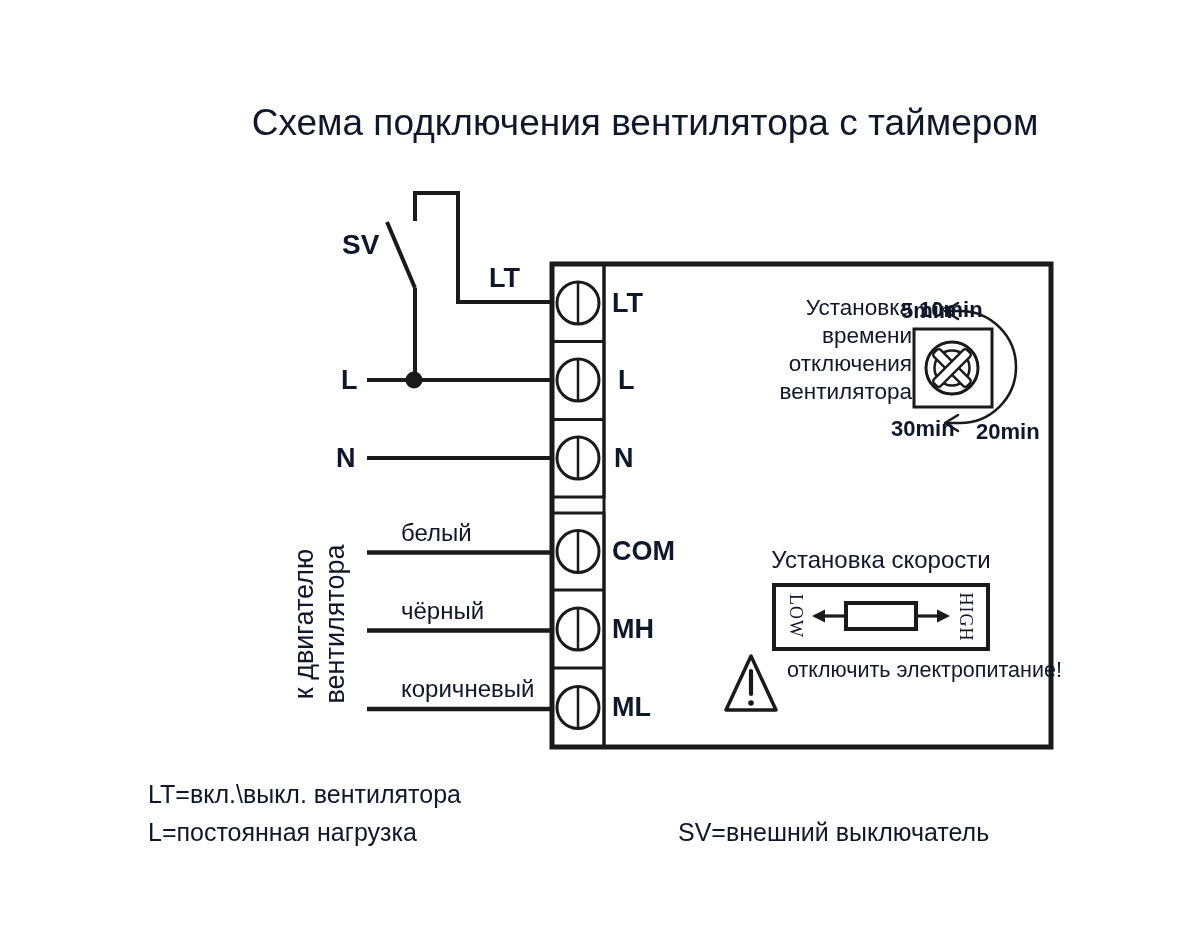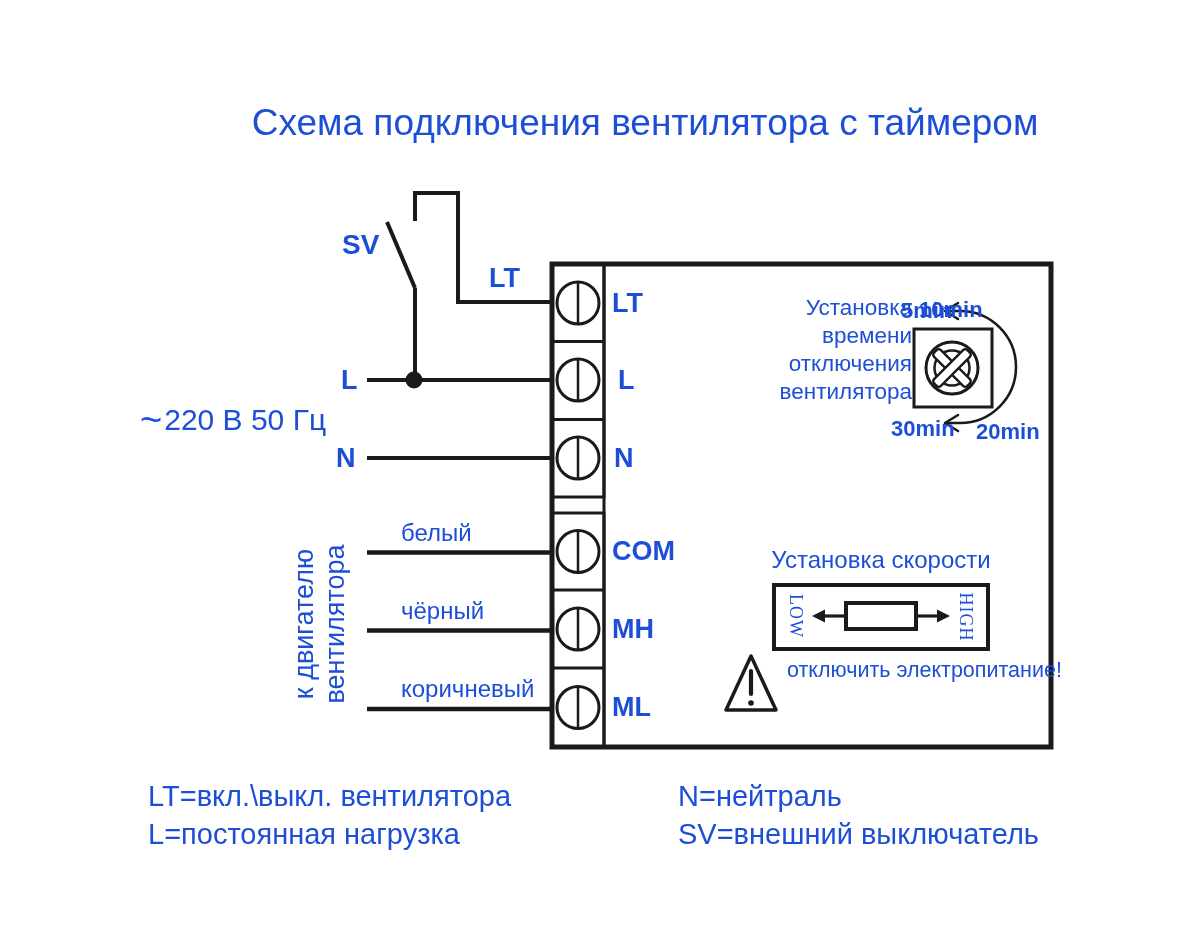--- a/index.html
+++ b/index.html
@@ -1,32 +1,32 @@
 <!DOCTYPE html>
 <html><head>
 <meta charset="utf-8">
 <style>
   html,body{margin:0;padding:0;background:#fff;}
   .stage{
     position:relative;width:1182px;height:945px;background:#fff;overflow:hidden;
-    font-family:"Liberation Sans",sans-serif;color:#1d4ed8;
+    font-family:"Liberation Sans",sans-serif;color:#0f172a;
   }
   .stage svg{position:absolute;left:0;top:0;}
   .lbl{position:absolute;white-space:nowrap;line-height:1.15;}
   .bold{font-weight:700;}
   .title{font-size:37px;transform:translateX(-50%);}
   .termlbl{font-weight:700;font-size:27px;}
   .wirecolor{font-size:24px;margin-left:16px;}
   .minlbl{font-size:22px;font-weight:700;}
   .caption{font-size:22.5px;line-height:28px;white-space:normal;text-align:right;}
   .speedcap{font-size:24px;transform:translateX(-50%);}
   .vtext{font-size:27px;line-height:31px;text-align:center;transform:translate(-50%,-50%) rotate(-90deg);}
   .lowhigh{font-family:"Liberation Serif",serif;font-size:18px;letter-spacing:1px;transform:translate(-50%,-50%) rotate(90deg);}
   .warntxt{font-size:21.5px;line-height:26.5px;}
-  .legend{font-size:29px;}
+  .legend{font-size:25px;}
   .power{font-size:30px;}
   .power .tilde{font-size:38px;vertical-align:-3px;letter-spacing:2px;}
 </style>
 </head>
 <body>
 
 <div class="stage">
 
   <svg width="1182" height="945" viewBox="0 0 1182 945">
     <g stroke="#1a1a1a" fill="none">
@@ -120,21 +120,20 @@
     </g>
   </svg>
 
   <div class="lbl title" style="left:645px;top:102px;">Схема подключения вентилятора с таймером</div>
 
   <div class="lbl bold" style="left:342px;top:229px;font-size:28px;">SV</div>
   <div class="lbl bold" style="left:489px;top:263px;font-size:27px;">LT</div>
   <div class="lbl bold" style="left:341px;top:365px;font-size:27px;">L</div>
   <div class="lbl bold" style="left:336px;top:443px;font-size:27px;">N</div>
 
-  <div class="lbl power" style="left:140px;top:399px;"><span class="tilde">~</span><span>220 В 50 Гц</span></div>
 
   <div class="lbl vtext" style="left:320px;top:624px;">
     <div>к двигателю</div>
     <div>вентилятора</div>
   </div>
 
   <div class="lbl wirecolor" style="left:385px;top:519px;">белый</div>
   <div class="lbl wirecolor" style="left:385px;top:597px;">чёрный</div>
   <div class="lbl wirecolor" style="left:385px;top:675px;">коричневый</div>
 
@@ -154,16 +153,15 @@
   <div class="lbl speedcap" style="left:881px;top:546px;">Установка скорости</div>
   <div class="lbl lowhigh" style="left:796px;top:616px;">LOW</div>
   <div class="lbl lowhigh" style="left:966px;top:617px;">HIGH</div>
 
   <div class="lbl warntxt" style="left:787px;top:657px;">
     <div>отключить электропитание!</div>
   </div>
 
   <div class="lbl legend" style="left:148px;top:780px;">LT=вкл.\выкл. вентилятора</div>
   <div class="lbl legend" style="left:148px;top:818px;">L=постоянная нагрузка</div>
-  <div class="lbl legend" style="left:678px;top:780px;">N=нейтраль</div>
   <div class="lbl legend" style="left:678px;top:818px;">SV=внешний выключатель</div>
 
 </div>
 
 </body></html>

